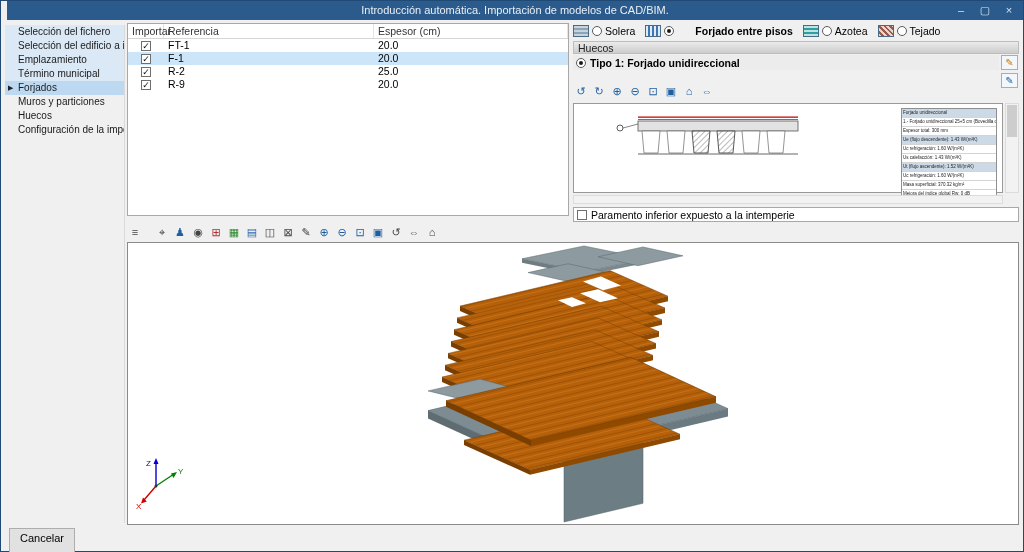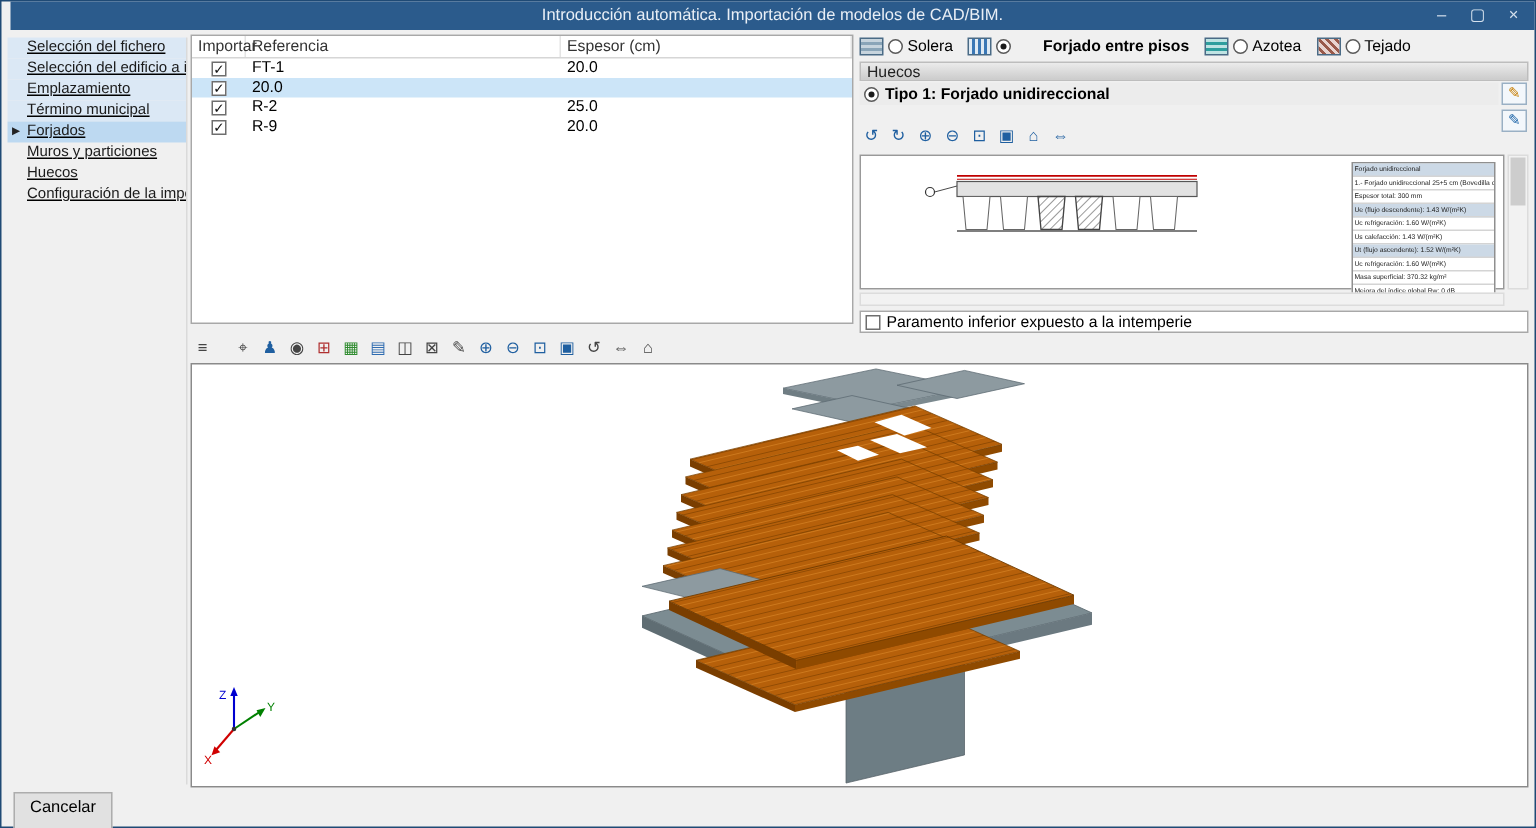--- a/index.html
+++ b/index.html
@@ -5,21 +5,21 @@
   html,body{margin:0;padding:0;}
   body{width:1024px;height:552px;position:relative;overflow:hidden;
        font-family:"Liberation Sans",sans-serif;background:#9a9a9a;}
   .window{position:absolute;inset:0;border:1px solid #1f4a75;box-sizing:border-box;background:#f0f0f0;}
   .titlebar{position:absolute;top:0;left:6px;right:0;height:19px;background:#2b5b8c;color:#e9eff6;
             font-size:11px;line-height:19px;text-align:center;}
   .win-controls{position:absolute;right:2px;top:1px;display:flex;}
   .win-btn{width:24px;height:17px;line-height:16px;text-align:center;color:#d6e2ee;font-size:11px;}
 
   
-  .sidebar{position:absolute;left:4px;top:24px;width:119px;bottom:28px;border-right:1px solid #dadada;text-decoration:underline;}
+  .sidebar{position:absolute;left:4px;top:24px;width:119px;bottom:28px;border-right:1px solid #dadada;}
   .side-item{height:14px;line-height:14px;font-size:10px;padding-left:13px;color:#1a1a1a;
              white-space:nowrap;overflow:hidden;position:relative;}
   .side-item.done{background:#dbe8f5;}
   .side-item.sel{background:#bdd9f1;}
   .side-arrow{position:absolute;left:3px;top:0;font-size:7px;color:#222;}
 
   .main{position:absolute;left:126px;top:22px;width:892px;bottom:26px;}
 
   
   .table-panel{position:absolute;left:0;top:0;width:442px;height:193px;background:#fff;
@@ -130,20 +130,21 @@
         <div class="cbwrap">
             <span class="cb">✓</span>
           </div>
         <div class="col-ref">FT-1</div>
         <div class="col-esp">20.0</div>
       </div>
       <div class="tbl-row sel">
         <div class="cbwrap">
             <span class="cb">✓</span>
           </div>
+        <div class="col-ref">F-1</div>
         <div class="col-esp">20.0</div>
       </div>
       <div class="tbl-row">
         <div class="cbwrap">
             <span class="cb">✓</span>
           </div>
         <div class="col-ref">R-2</div>
         <div class="col-esp">25.0</div>
       </div>
       <div class="tbl-row">

